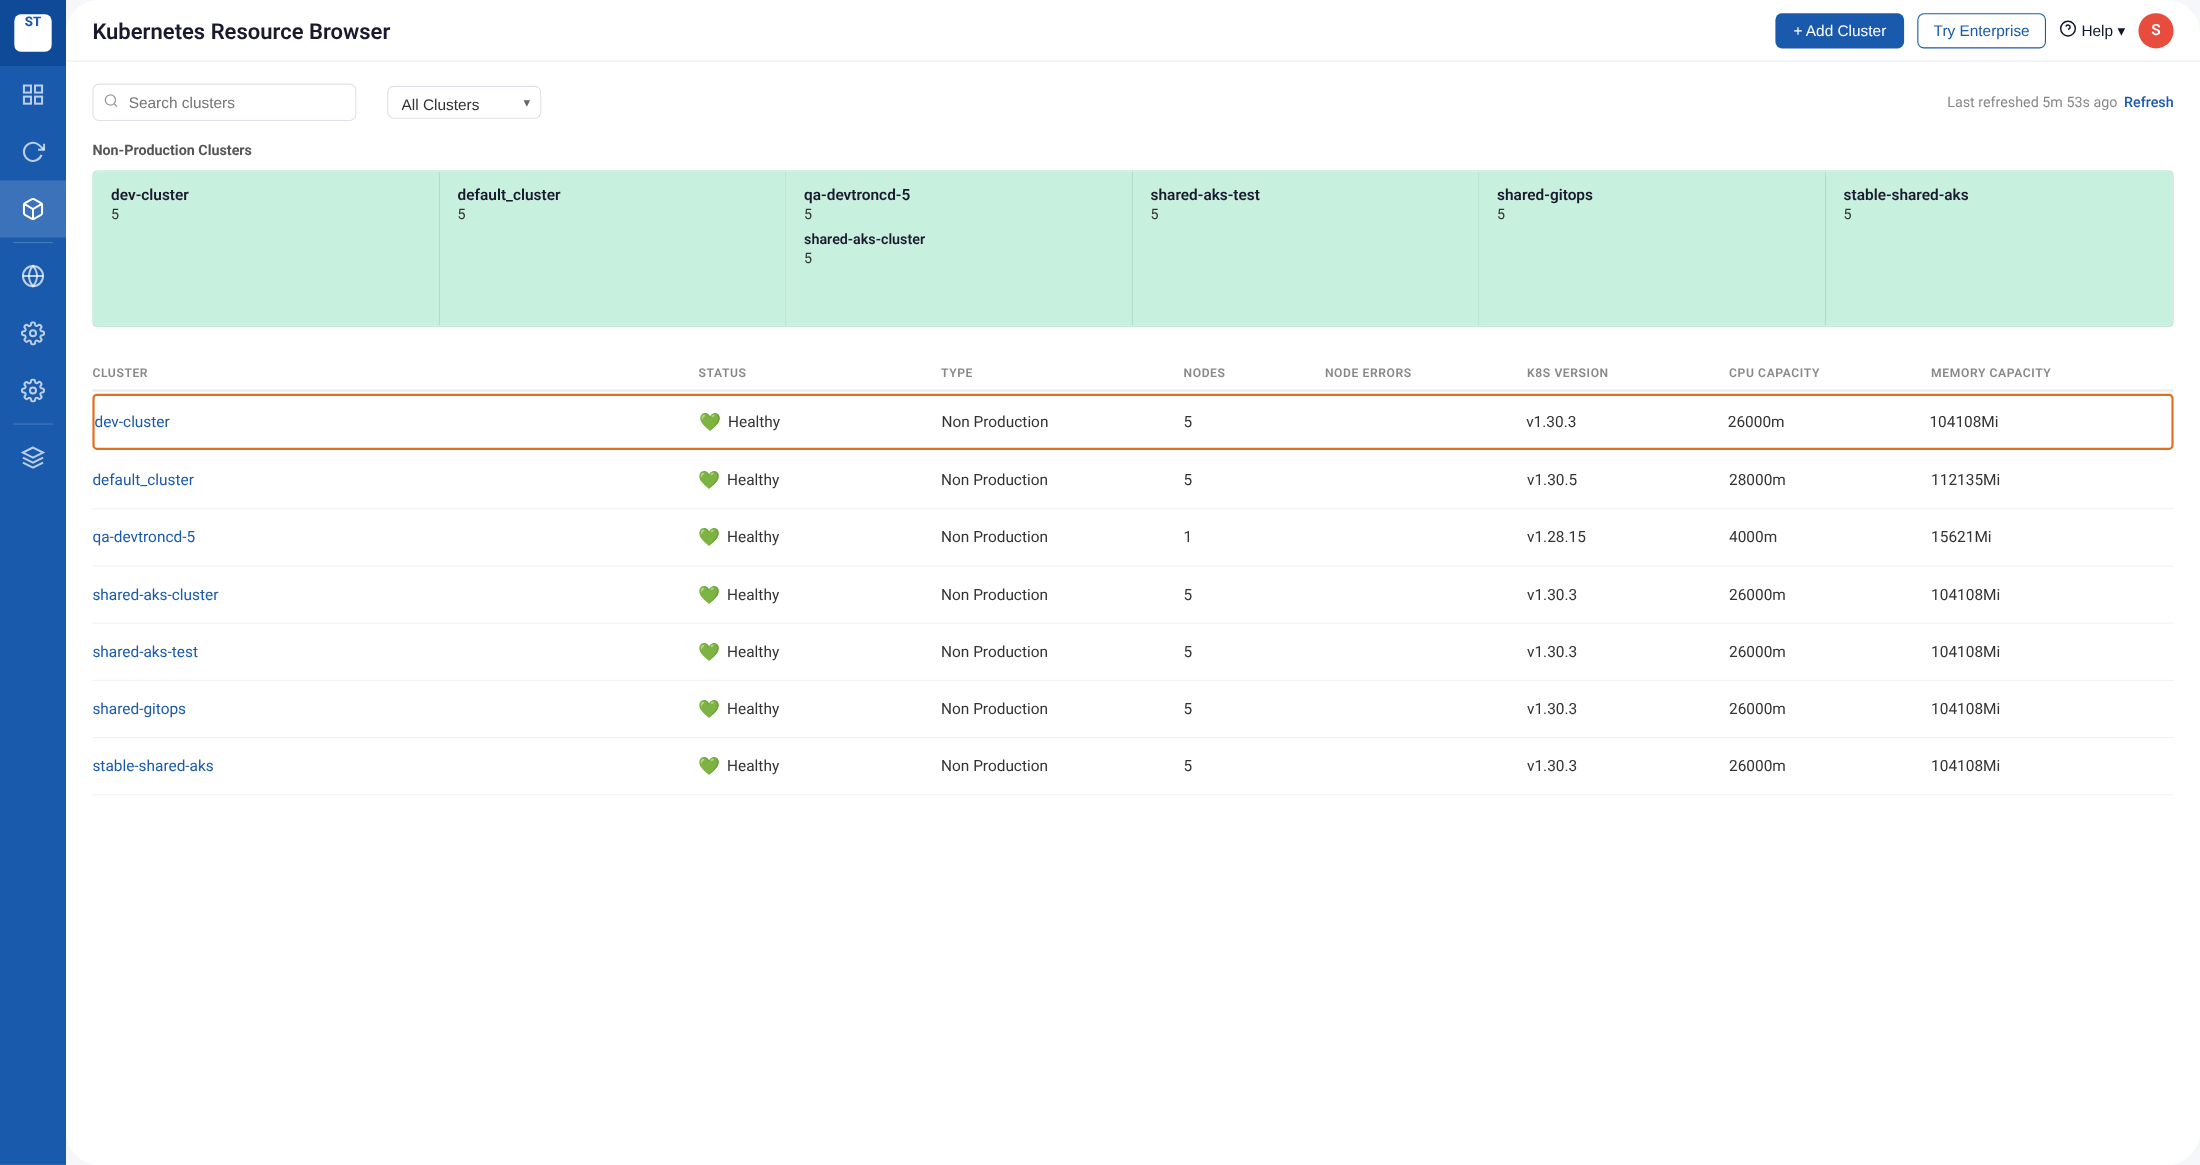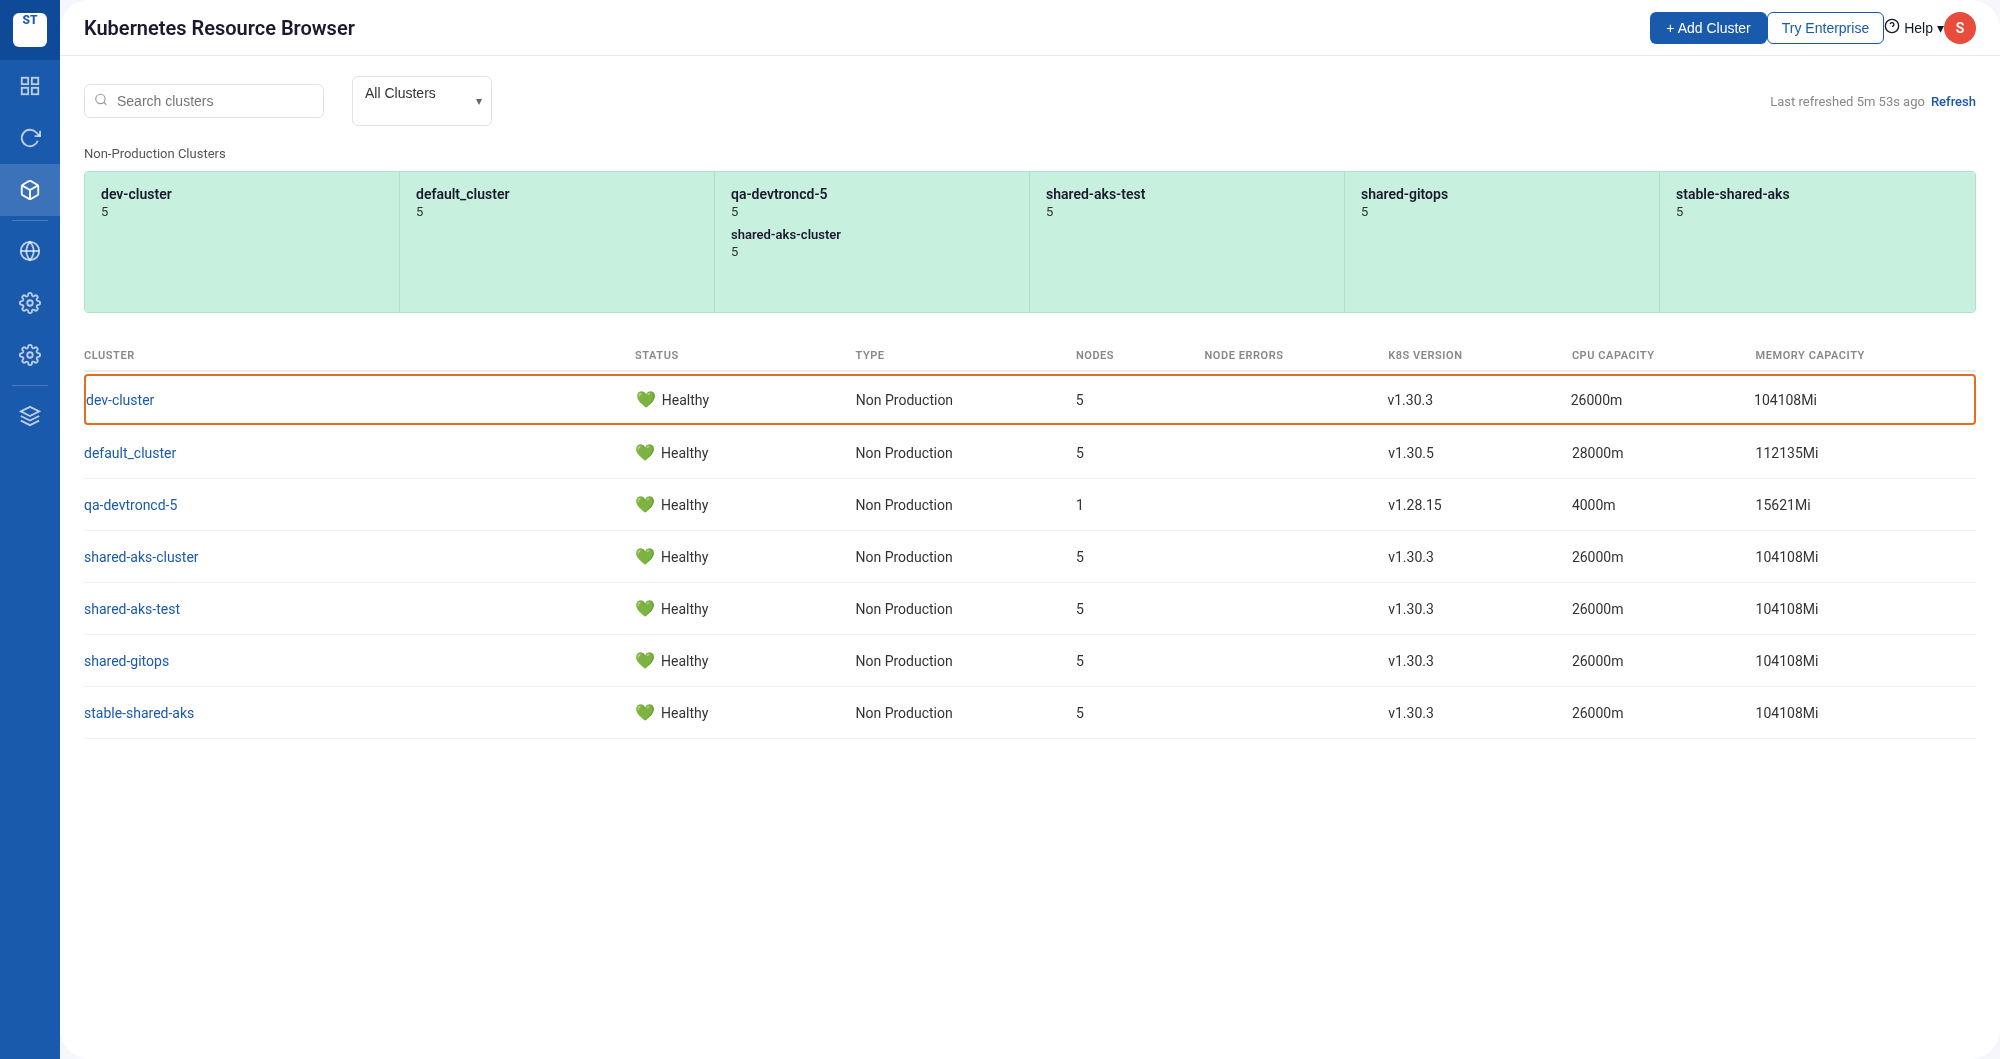--- a/index.html
+++ b/index.html
@@ -84,20 +84,21 @@
     }
     .header-title {
       font-size: 20px;
       font-weight: 600;
       color: #1a1a2e;
       flex: 1;
     }
     .header-actions {
       display: flex;
       align-items: center;
+      gap: 12px;
     }
     .btn-add-cluster {
       background: #1a5aad;
       color: white;
       border: none;
       border-radius: 6px;
       padding: 8px 16px;
       font-size: 14px;
       font-weight: 500;
       cursor: pointer;
@@ -167,21 +168,21 @@
     .search-input {
       width: 100%;
       padding: 8px 12px 8px 32px;
       border: 1px solid #dde2e8;
       border-radius: 6px;
       font-size: 14px;
       color: #333;
       outline: none;
     }
     .filter-select {
-      padding: 8px 32px 24px 12px;
+      padding: 8px 32px 4px 12px;
       border: 1px solid #dde2e8;
       border-radius: 6px;
       font-size: 14px;
       color: #333;
       background: white;
       appearance: none;
       cursor: pointer;
       outline: none;
       min-width: 140px;
     }
@@ -207,21 +208,21 @@
     }
     .refresh-link {
       color: #1a5aad;
       cursor: pointer;
       font-weight: 500;
     }
 
     
     .section-title {
       font-size: 13px;
-      font-weight: 400;
+      font-weight: 700;
       color: #555;
       margin-bottom: 10px;
     }
     .cluster-cards {
       display: grid;
       grid-template-columns: repeat(6, 1fr);
       gap: 0;
       border: 1px solid #b2dfcd;
       border-radius: 4px;
       overflow: hidden;

